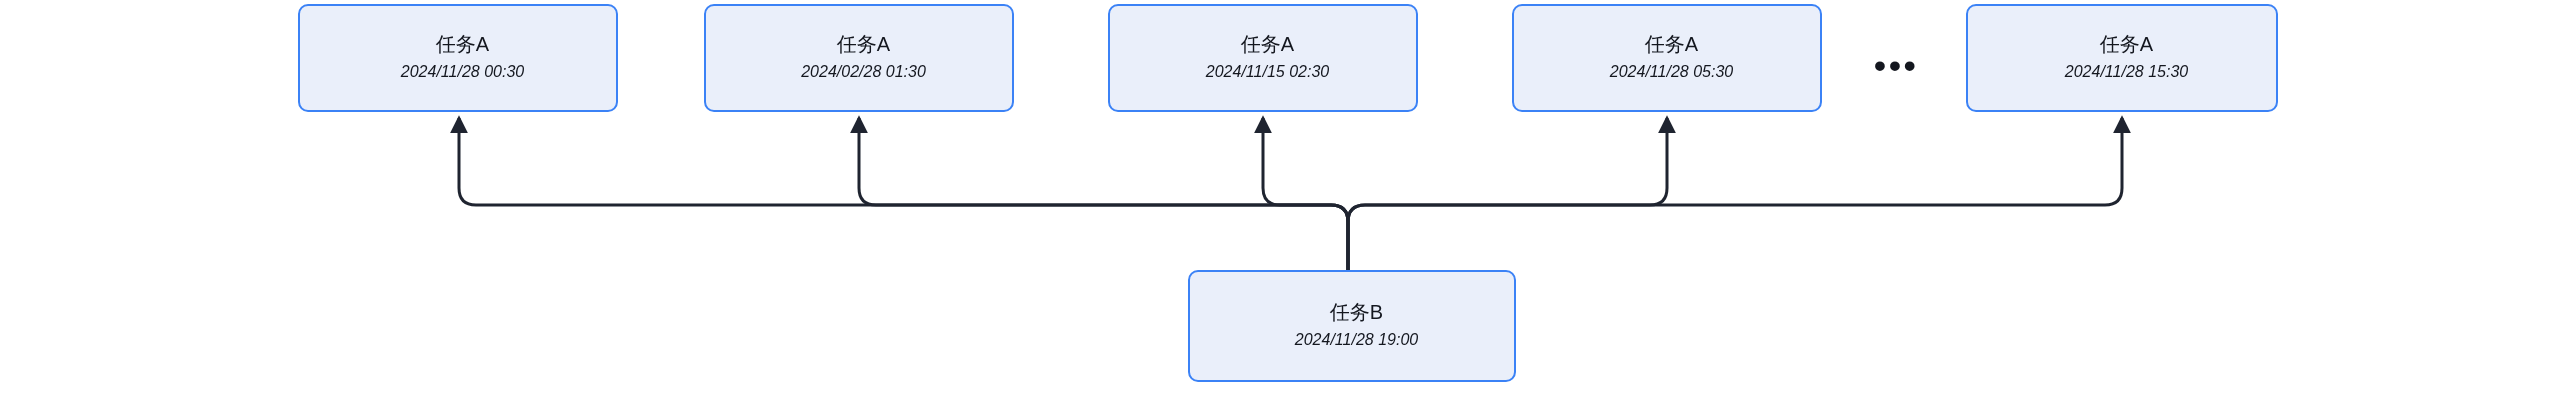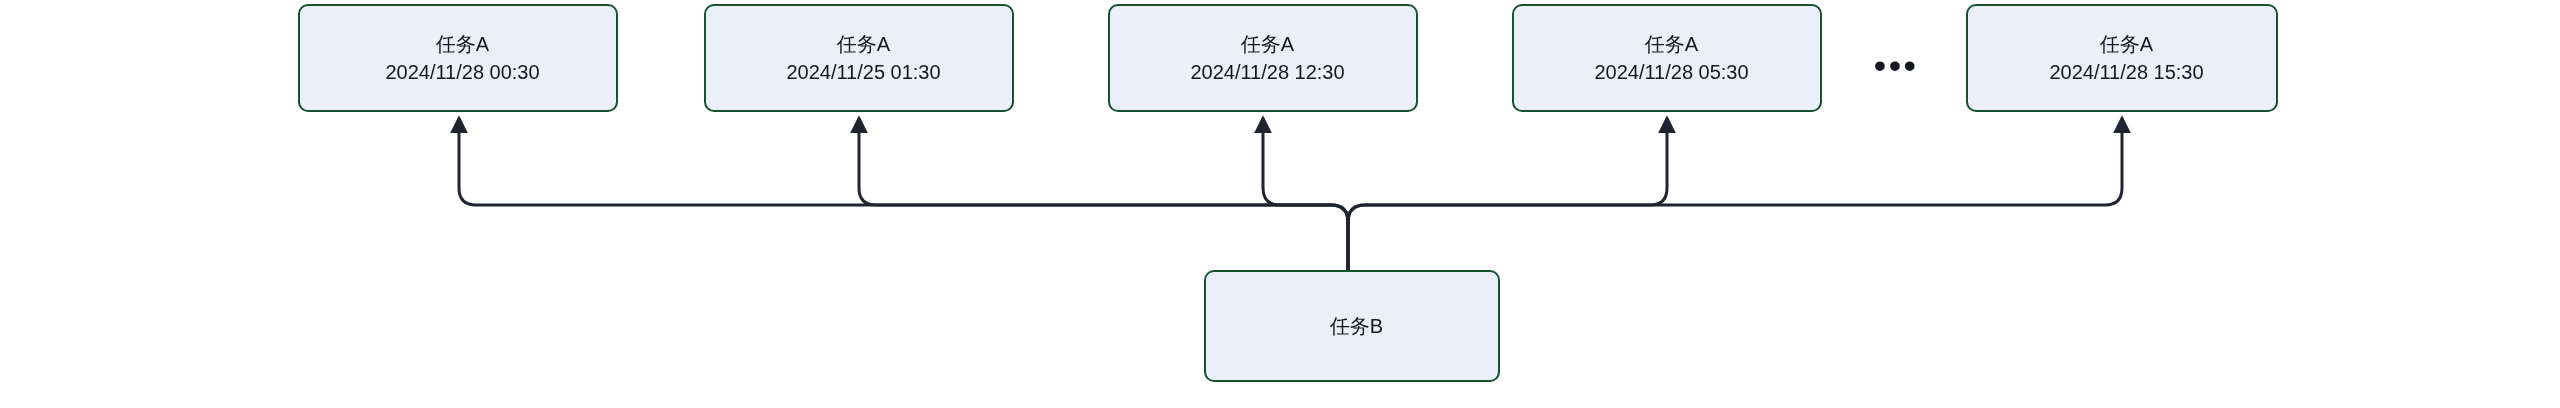--- a/index.html
+++ b/index.html
@@ -21,38 +21,39 @@
     position: absolute;
     left: 0;
     top: 0;
     width: 2560px;
     height: 408px;
   }
   .node {
     position: absolute;
     box-sizing: border-box;
     background: #eaeffa;
-    border: 2px solid #14532d;
+    border: 2px solid #3b82f6;
     border-radius: 10px;
     display: flex;
     flex-direction: column;
     align-items: center;
     justify-content: center;
     color: #14171f;
     padding-left: 9px;
   }
   .node-title {
     font-size: 20px;
     line-height: 28px;
     white-space: nowrap;
   }
   .node-sub {
-    font-size: 20px;
+    font-size: 16px;
     line-height: 28px;
     white-space: nowrap;
+    font-style: italic;
   }
   .ellipsis {
     position: absolute;
     font-size: 34px;
     font-weight: bold;
     letter-spacing: 3px;
     color: #14171f;
     line-height: 1;
   }
 </style>
@@ -76,37 +77,38 @@
     </g>
   </svg>
 
   <div class="node" style="left:298px; top:4px; width:320px; height:108px;">
     <div class="node-title">任务A</div>
     <div class="node-sub">2024/11/28 00:30</div>
   </div>
 
   <div class="node" style="left:704px; top:4px; width:310px; height:108px;">
     <div class="node-title">任务A</div>
-    <div class="node-sub">2024/11/25 01:30</div>
+    <div class="node-sub">2024/02/28 01:30</div>
   </div>
 
   <div class="node" style="left:1108px; top:4px; width:310px; height:108px;">
     <div class="node-title">任务A</div>
-    <div class="node-sub">2024/11/28 12:30</div>
+    <div class="node-sub">2024/11/15 02:30</div>
   </div>
 
   <div class="node" style="left:1512px; top:4px; width:310px; height:108px;">
     <div class="node-title">任务A</div>
     <div class="node-sub">2024/11/28 05:30</div>
   </div>
 
   <div class="ellipsis" style="left:1874px; top:48px;">•••</div>
 
   <div class="node" style="left:1966px; top:4px; width:312px; height:108px;">
     <div class="node-title">任务A</div>
     <div class="node-sub">2024/11/28 15:30</div>
   </div>
 
-  <div class="node" style="left:1188px; top:270px; width:296px; height:112px;margin-left:16px;">
+  <div class="node" style="left:1188px; top:270px; width:328px; height:112px;">
     <div class="node-title">任务B</div>
+    <div class="node-sub">2024/11/28 19:00</div>
   </div>
 
 </div>
 
 </body></html>

